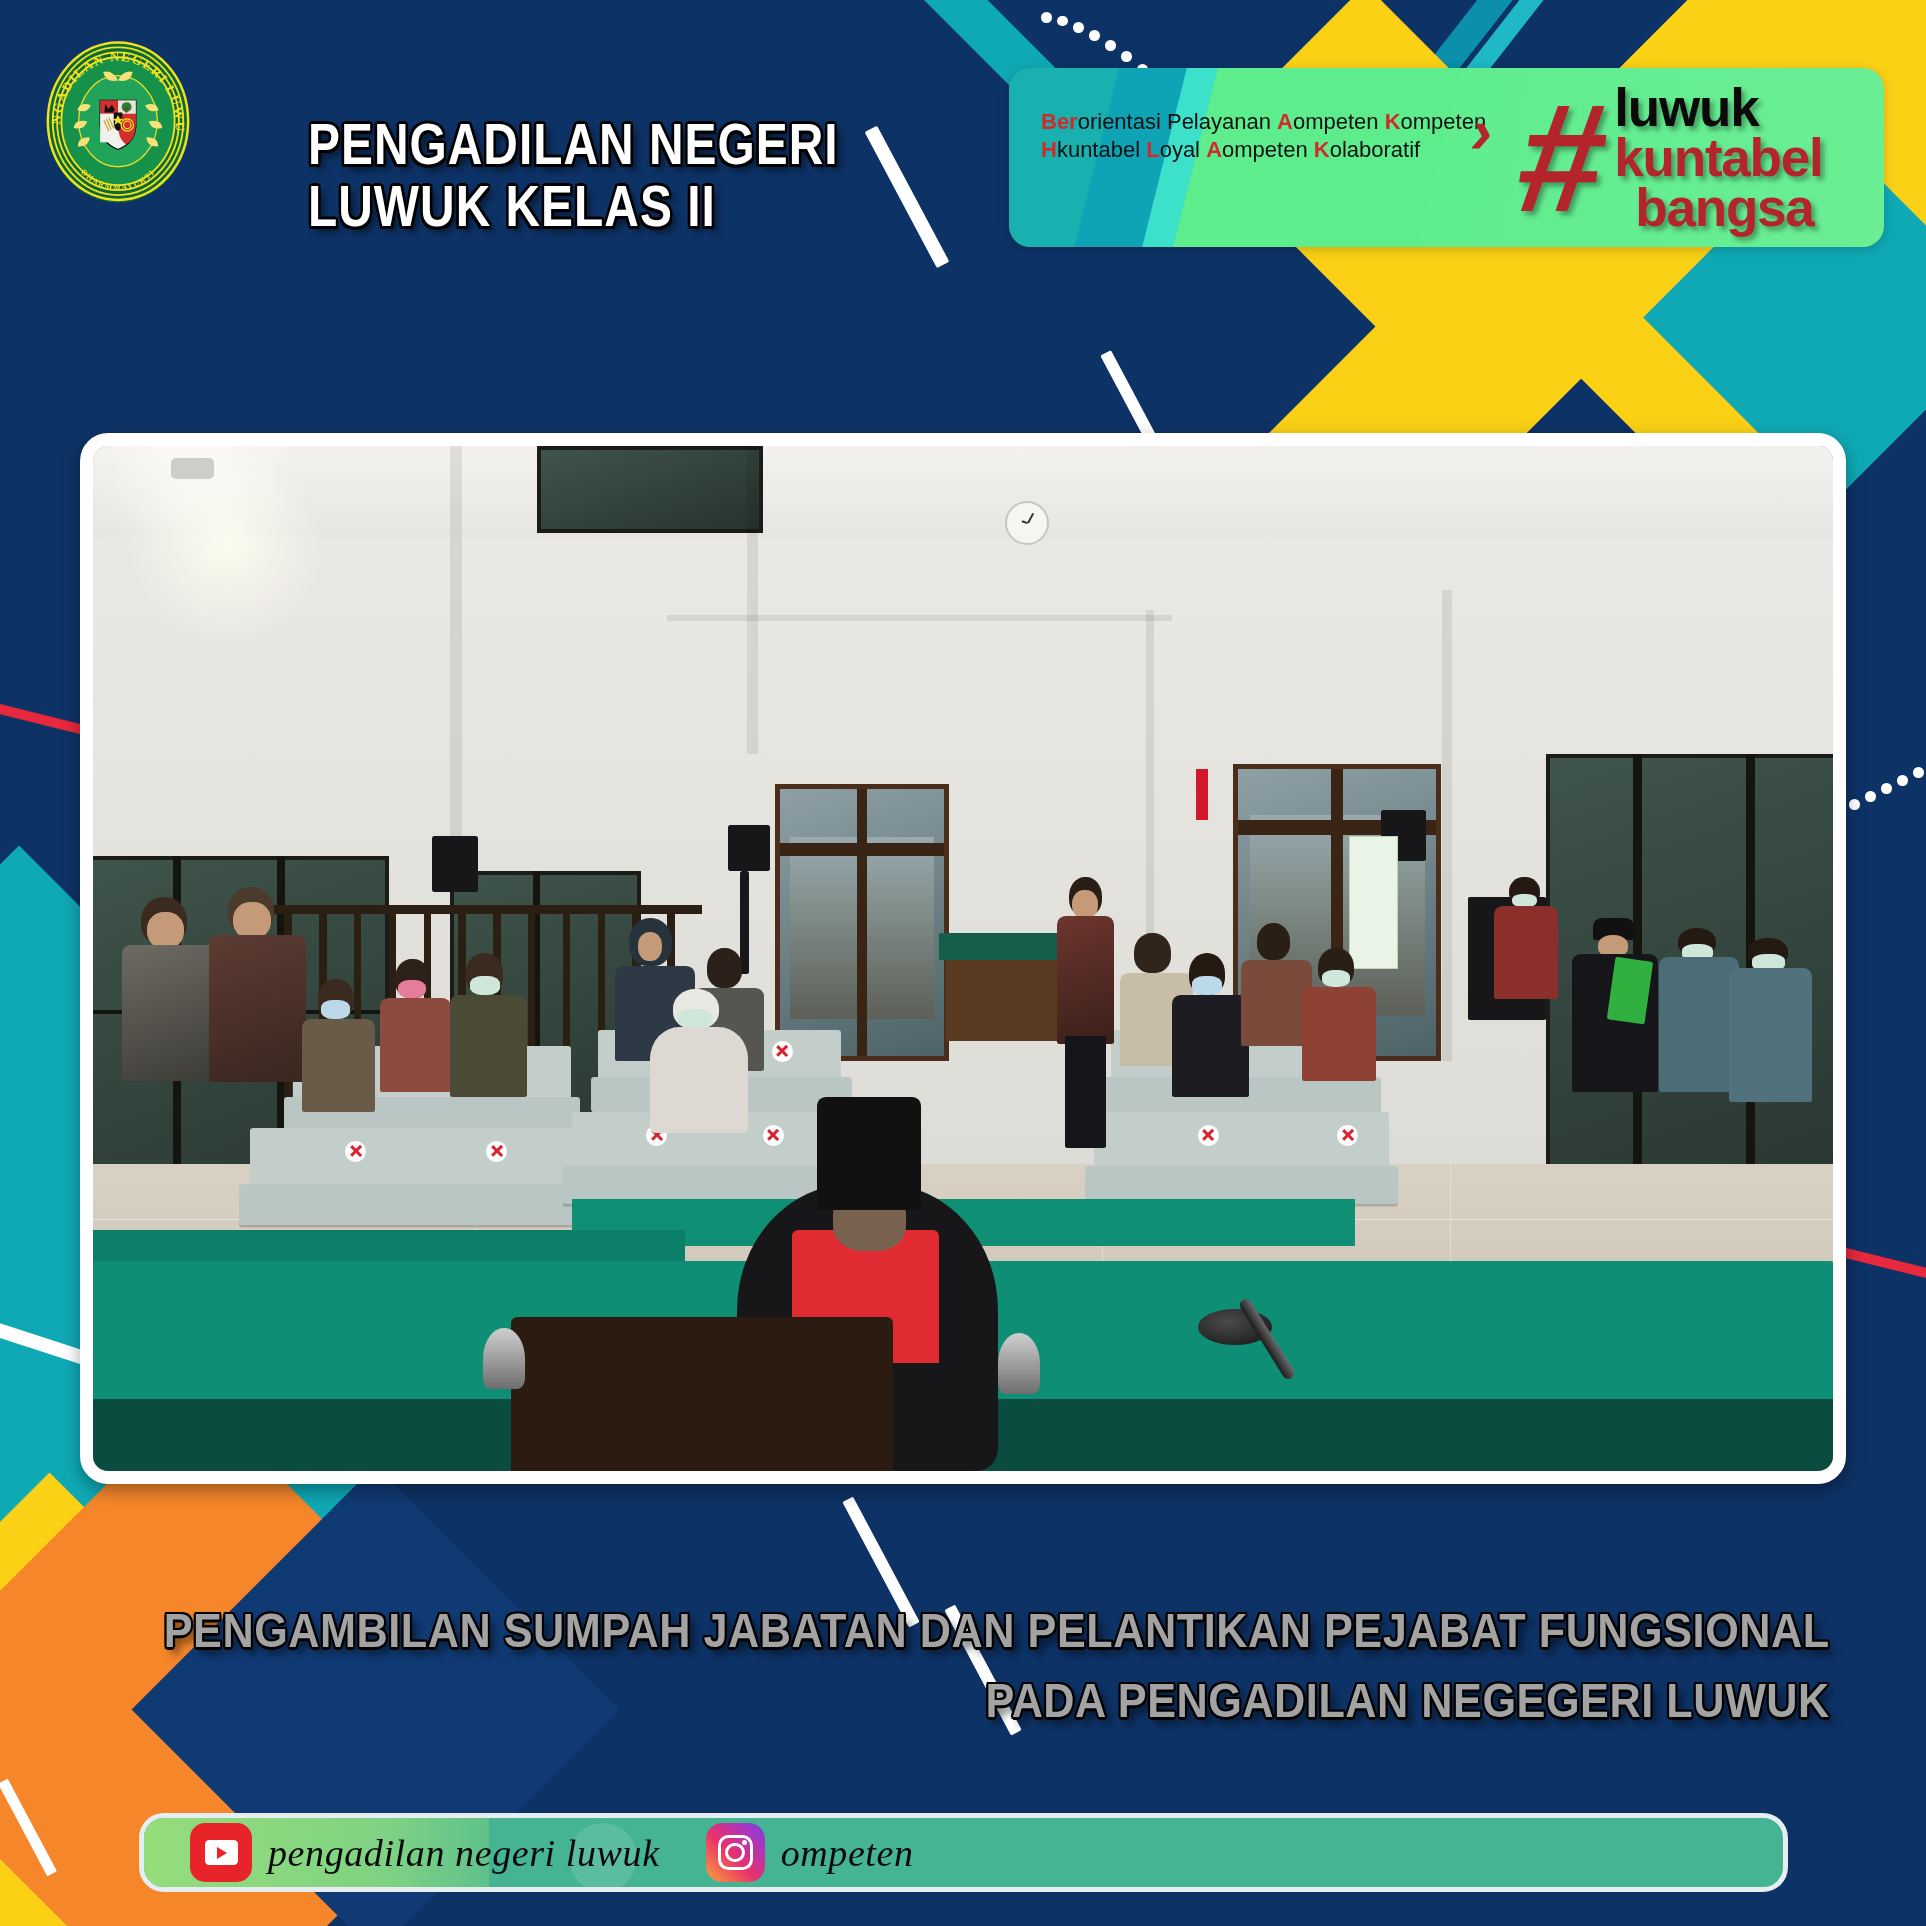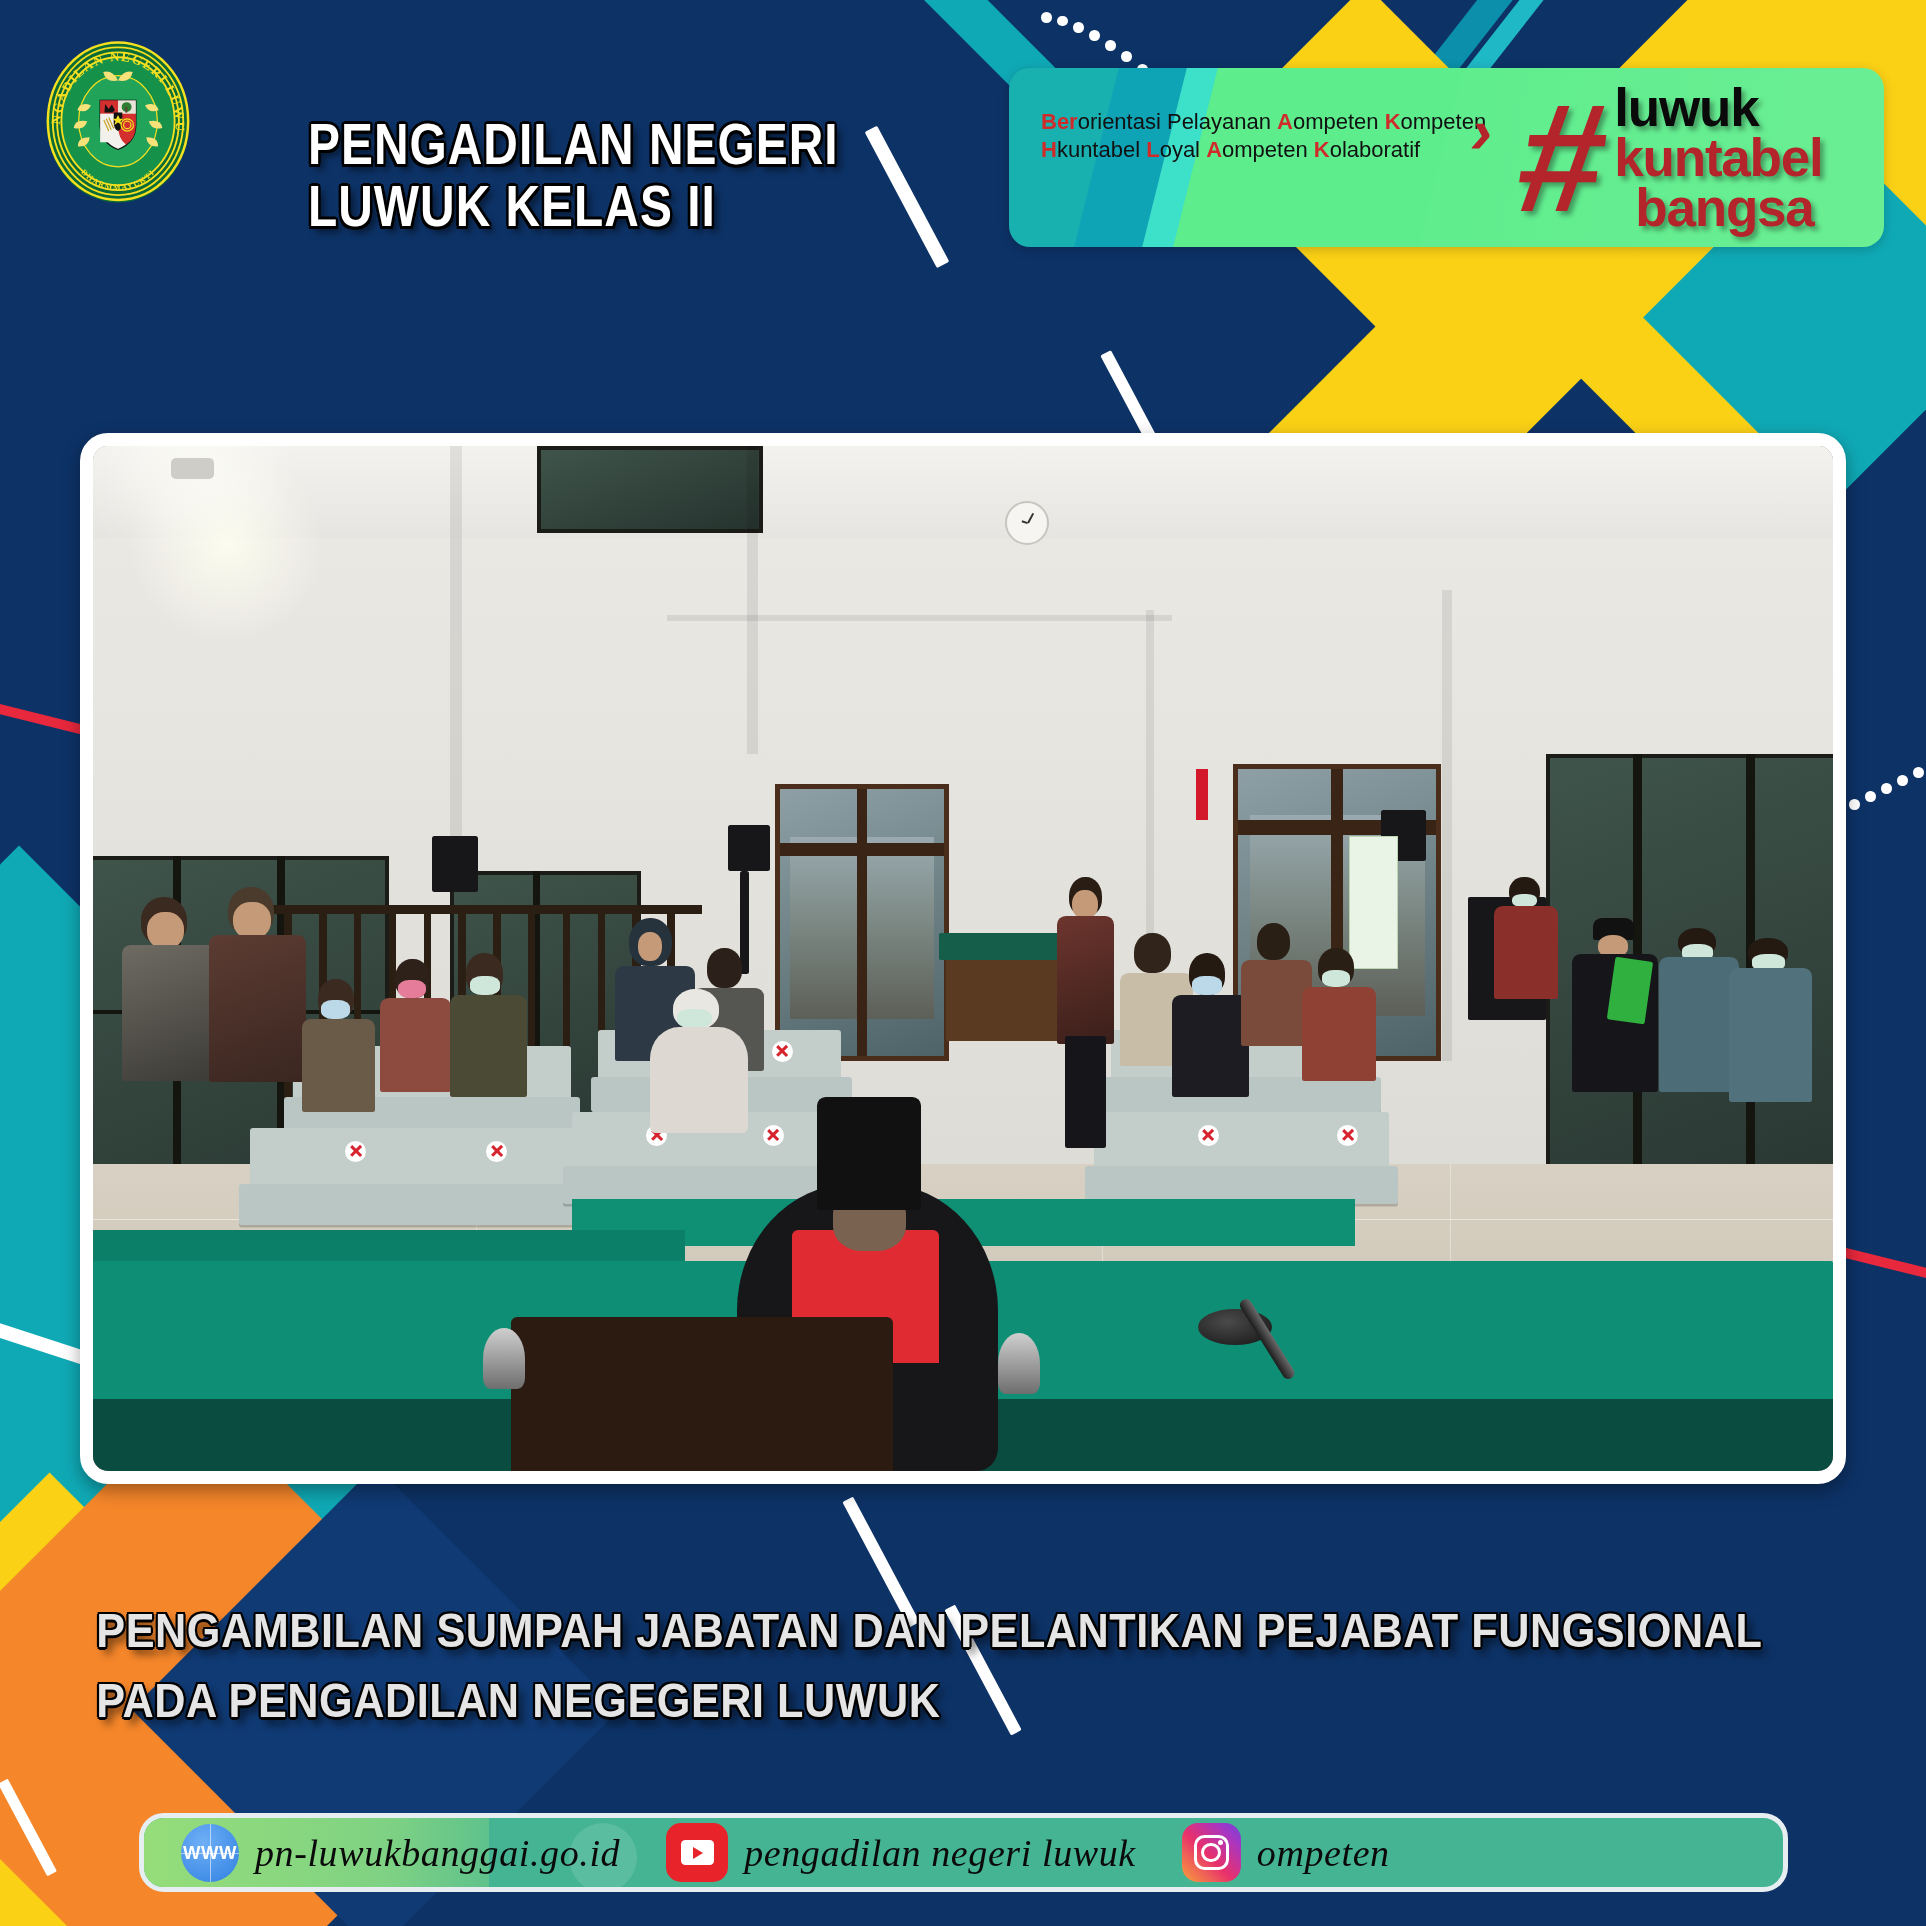--- a/index.html
+++ b/index.html
@@ -238,22 +238,22 @@
     border-radius:50% 50% 18% 18%;}
 
   .speaker{position:absolute;background:#17171a;border-radius:2.5px;}
   .flag{position:absolute;background:#d3182b;}
   .poster{position:absolute;background:#e9f3e6;border:1.2px solid #bcd6b4;}
   .lectern{position:absolute;background:#155e4a;border-radius:1.8px;}
   .lectern-body{position:absolute;background:#5a3b22;}
 
   
   .caption{
-    position:absolute;left:0;top:1596px;width:100%;text-align:left;
-    color:#e5e5e5;font-family:"Liberation Sans", sans-serif;font-weight:700;
+    position:absolute;left:0;top:1596px;width:100%;text-align:right;
+    color:#a3a3a3;font-family:"Liberation Sans", sans-serif;font-weight:700;
     font-size:48px;line-height:1.45;letter-spacing:0.6px;
   }
   .caption div{
     display:block;
     transform:scaleX(.90);
     text-shadow:
       2.5px 0 0 #000,-2.5px 0 0 #000,0 2.5px 0 #000,0 -2.5px 0 #000,
       1.8px 1.8px 0 #000,-1.8px 1.8px 0 #000,1.8px -1.8px 0 #000,-1.8px -1.8px 0 #000,
       6.2px 7.4px 8.6px rgba(0,0,0,.6);
   }
@@ -688,26 +688,20 @@
 
   <div class="caption">
     <div>PENGAMBILAN SUMPAH JABATAN DAN PELANTIKAN PEJABAT FUNGSIONAL</div>
     <div>PADA PENGADILAN NEGEGERI LUWUK</div>
   </div>
 
   <div class="footer">
     <div class="footer-tint"></div>
     <div class="footer-blob"></div>
 
-    <div class="fitem">
-      <div class="icon-www">
-        <span>WWW</span>
-      </div>
-      <div class="label">pn-luwukbanggai.go.id</div>
-    </div>
 
     <div class="fitem">
       <div class="icon-yt">
         <div class="play">
             <i></i>
           </div>
       </div>
       <div class="label">pengadilan negeri luwuk</div>
     </div>
 

